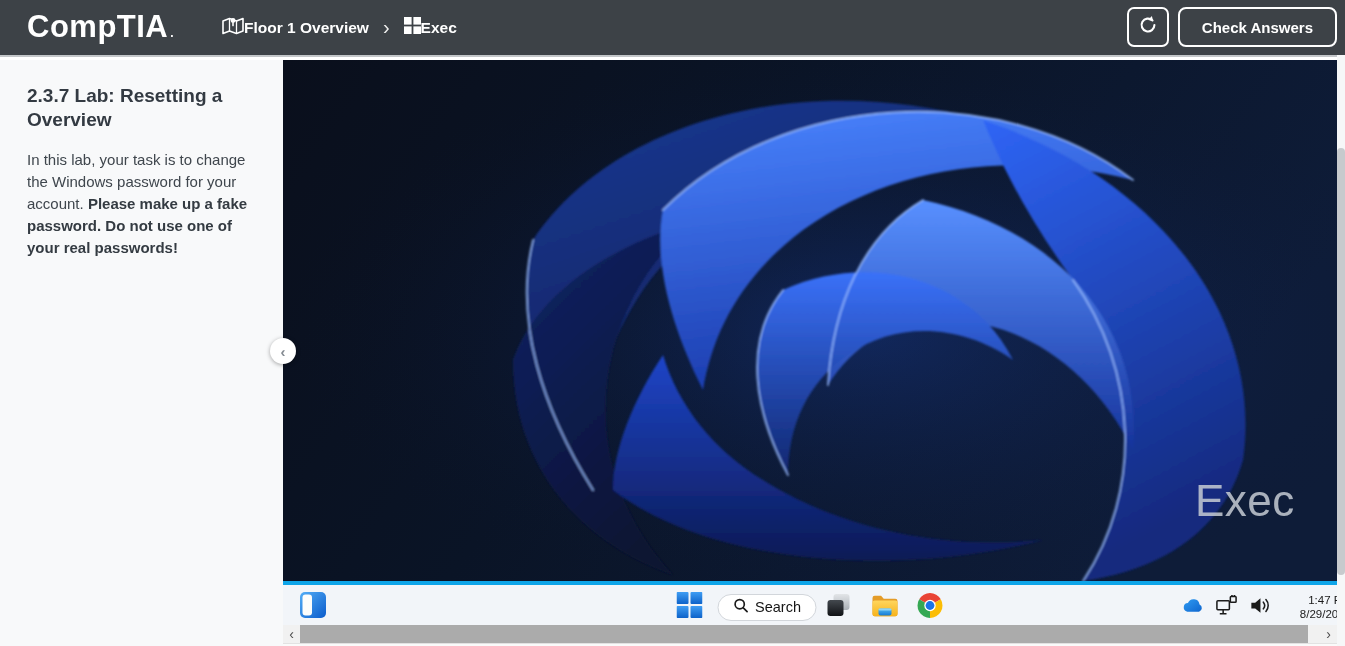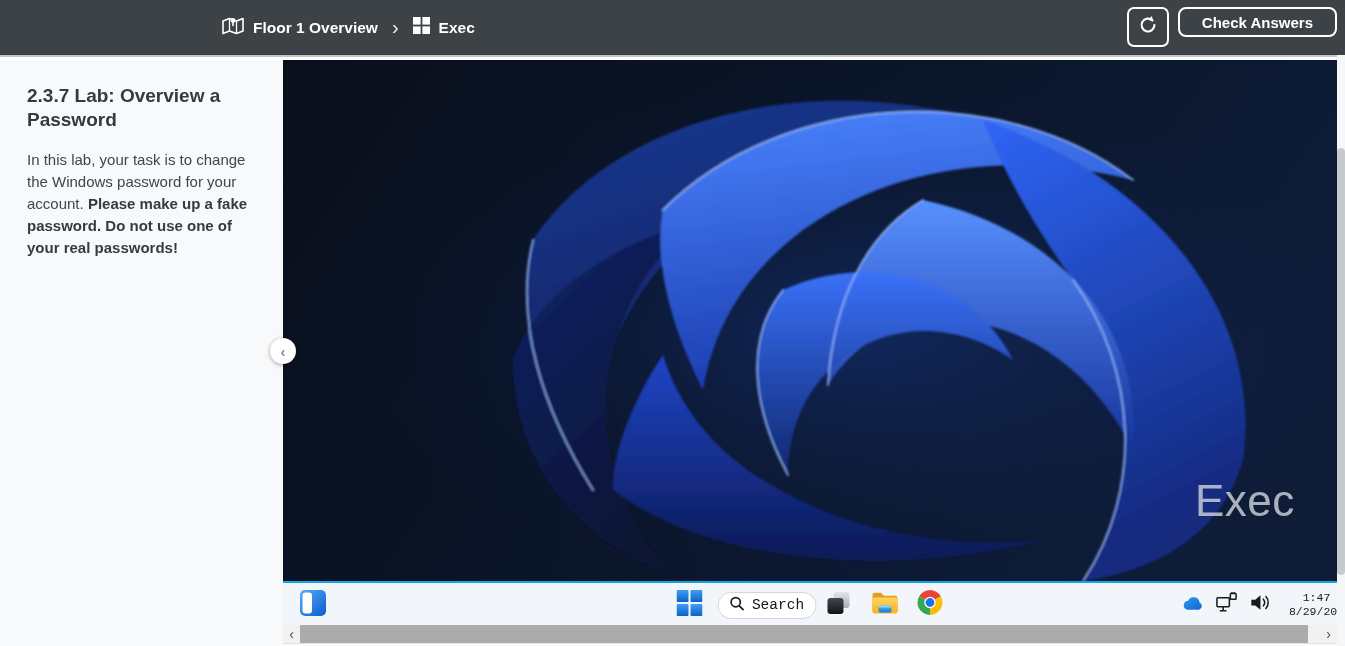--- a/index.html
+++ b/index.html
@@ -7,26 +7,26 @@
               font-family:"Liberation Sans", sans-serif; }
   .page { position:relative; width:1345px; height:646px; background:#fff; overflow:hidden; }
 
   
   .header { position:absolute; left:0; top:0; width:1345px; height:55px; background:#3d4247; }
   .logo { position:absolute; left:27px; top:9px; color:#fff; font-size:31px; font-weight:600;
           letter-spacing:.5px; display:flex; align-items:baseline; }
   .logo-dot { font-size:12px; margin-left:2px; }
   .breadcrumb { position:absolute; left:222px; top:0; height:55px; display:flex; align-items:center;
                 color:#fff; font-size:15.5px; font-weight:700; }
-  .crumb { display:flex; align-items:center; gap:9px; cursor:pointer; }
+  .crumb { display:flex; align-items:center; cursor:pointer; }
   .crumb-sep { font-size:20px; font-weight:400; color:#f0f0f0; margin:0 14px; }
   .header-actions { position:absolute; right:8px; top:7px; display:flex; gap:9px; }
   .btn-refresh { width:42px; height:40px; border:2px solid #fff; border-radius:7px; background:transparent;
                  display:flex; align-items:center; justify-content:center; cursor:pointer; }
-  .btn-check { height:30px; padding:0 22px; border:2px solid #fff; border-radius:8px; background:transparent;
+  .btn-check { height:40px; padding:0 22px; border:2px solid #fff; border-radius:8px; background:transparent;
                color:#fff; font-size:15px; font-weight:700; display:flex; align-items:center; cursor:pointer;
                font-family:"Liberation Sans", sans-serif; }
   .header-divider { position:absolute; left:0; top:55px; width:1345px; height:5px;
                     background:linear-gradient(to bottom,#c3c6c9 0 2px,#ffffff 2px 5px); }
 
   
   .sidebar { position:absolute; left:0; top:60px; width:283px; height:586px; background:#f8f9fa;
              padding:24px 16px 0 27px; }
   .lab-title { font-size:19px; line-height:24px; font-weight:700; color:#333a42; margin-bottom:17px; }
   .lab-p { font-size:15px; line-height:22px; color:#3f464d; }
@@ -39,21 +39,21 @@
                   font-weight:700; }
 
   
   .desktop { position:absolute; left:283px; top:60px; width:1054px; height:565px; overflow:hidden;
              background:#0a1120; }
   .wallpaper { position:absolute; left:0; top:0; width:1054px; height:521px; }
   .watermark { position:absolute; left:912px; top:416px; font-size:44px; color:rgba(197,203,211,.85);
                letter-spacing:.5px; }
 
   .taskbar { position:absolute; left:0; top:521px; width:1054px; height:44px; background:#f2f5f9;
-             border-top:2px solid #0ea5e9;font-family:Liberation Mono, monospace; }
+             border-top:4px solid #0ea5e9; }
   .widgets-btn { position:absolute; left:17px; top:9px; width:26px; height:26px; cursor:pointer; }
   .tb-center { position:absolute; left:50%; top:0; height:44px; transform:translateX(-50%);
                display:flex; align-items:center; }
   .tb-icon { cursor:pointer; display:flex; align-items:center; justify-content:center; }
   .search-pill { width:99px; height:27px; margin:0 9px 0 15px; background:#fff; border:1px solid #d2d6db;
                  border-radius:14px; display:flex; align-items:center; justify-content:center; gap:7px;
                  cursor:pointer; }
   .search-pill span { font-size:14.5px; color:#141414; }
   .m-l20 { margin-left:20px; } .m-l18 { margin-left:18px; }
   .tray { position:absolute; right:-14px; top:0; height:44px; display:flex; align-items:center; gap:10px; }
@@ -72,20 +72,24 @@
   .vscroll { position:absolute; left:1337px; top:55px; width:8px; height:591px; background:#f6f7f8; }
   .vscroll .thumb { position:absolute; left:0; top:93px; width:8px; height:427px; background:#c7cacd;
                     border-radius:4px; cursor:pointer; }
 </style>
 </head>
 <body>
 
 <div class="page">
 
   <div class="header">
+    <div class="logo">
+      <span>CompTIA</span>
+      <span class="logo-dot">.</span>
+    </div>
 
     <div class="breadcrumb">
       <div class="crumb">
         <span>
           <svg width="22" height="21" viewBox="0 0 22 21" fill="none">
             <path d="M1 6 L7.5 3.5 L14.5 6 L21 3.5 V16 L14.5 18.5 L7.5 16 L1 18.5 Z" stroke="#fff" stroke-width="1.6" stroke-linejoin="round"></path>
             <path d="M7.5 3.5 V16 M14.5 6 V18.5" stroke="#fff" stroke-width="1.3"></path>
             <circle cx="11" cy="5.5" r="2.4" fill="#fff"></circle>
             <path d="M11 7.9 L11 10.6" stroke="#fff" stroke-width="1.6" stroke-linecap="round"></path>
           </svg>
@@ -114,21 +118,21 @@
             <path d="M16.2 2.2 L17.6 7.6 L12.2 6.6 Z" fill="#fff"></path>
           </svg>
         </span>
       </div>
       <button class="btn-check">Check Answers</button>
     </div>
   </div>
   <div class="header-divider"></div>
 
   <div class="sidebar">
-    <div class="lab-title">2.3.7 Lab: Overview a Password</div>
+    <div class="lab-title">2.3.7 Lab: Resetting a Overview</div>
     <p class="lab-p"><span>In this lab, your task is to change the Windows password for your account. </span><b>Please make up a fake password. Do not use one of your real passwords!</b></p>
   </div>
 
   <div class="collapse-btn">
     <span>‹</span>
   </div>
 
   <div class="desktop">
 
     <svg class="wallpaper" viewBox="0 0 1054 521" preserveAspectRatio="none">

